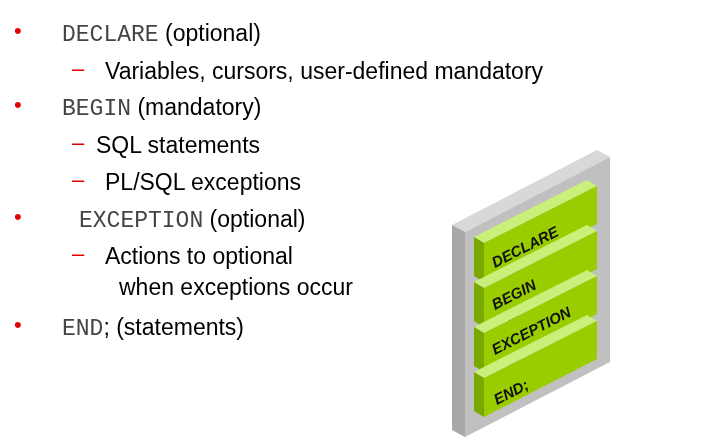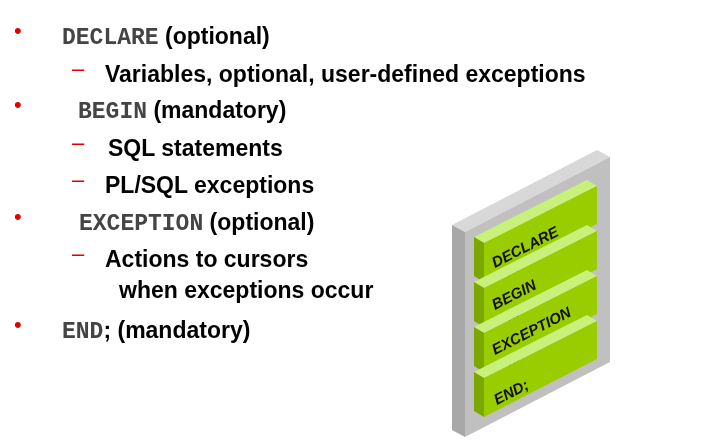--- a/index.html
+++ b/index.html
@@ -1,53 +1,53 @@
 <!DOCTYPE html>
 <html><head>
 <meta charset="utf-8">
 <style>
   html,body{margin:0;padding:0;background:#fff;}
   body{width:720px;height:443px;position:relative;overflow:hidden;font-family:"Liberation Sans",sans-serif;color:#000;}
-  .line{position:absolute;white-space:nowrap;font-size:23px;line-height:36px;font-weight:bold;}
+  .line{position:absolute;white-space:nowrap;font-size:23px;line-height:30px;}
   .bullet{position:absolute;color:#e00000;font-size:22px;}
   .dash{position:absolute;color:#e00000;font-size:22px;}
   .mono{font-family:"Liberation Mono",monospace;color:#444;font-size:23px;}
   svg{position:absolute;left:0;top:0;}
   .blk{font-family:"Liberation Sans",sans-serif;font-weight:bold;font-style:italic;font-size:15px;fill:#111;}
 </style>
 </head>
 <body>
 
 <span class="bullet" style="left:14px;top:18px;">•</span>
 <div class="line" style="left:62px;top:18px;">
   <span class="mono">DECLARE</span><span> (optional)</span>
 </div>
 <span class="dash" style="left:72px;top:56px;">–</span>
-<div class="line" style="left:105px;top:56px;">Variables, optional, user-defined exceptions</div>
+<div class="line" style="left:105px;top:56px;">Variables, cursors, user-defined mandatory</div>
 
 <span class="bullet" style="left:14px;top:92px;">•</span>
-<div class="line" style="left:78px;top:92px;">
+<div class="line" style="left:62px;top:92px;">
   <span class="mono">BEGIN</span><span> (mandatory)</span>
 </div>
 <span class="dash" style="left:72px;top:130px;">–</span>
-<div class="line" style="left:108px;top:130px;">SQL statements</div>
+<div class="line" style="left:96px;top:130px;">SQL statements</div>
 <span class="dash" style="left:72px;top:167px;">–</span>
 <div class="line" style="left:105px;top:167px;">PL/SQL exceptions</div>
 
 <span class="bullet" style="left:14px;top:204px;">•</span>
 <div class="line" style="left:79px;top:204px;">
   <span class="mono">EXCEPTION</span><span> (optional)</span>
 </div>
 <span class="dash" style="left:72px;top:241px;">–</span>
-<div class="line" style="left:105px;top:241px;">Actions to cursors</div>
+<div class="line" style="left:105px;top:241px;">Actions to optional</div>
 <div class="line" style="left:119px;top:272px;">when exceptions occur</div>
 
 <span class="bullet" style="left:14px;top:312px;">•</span>
 <div class="line" style="left:62px;top:312px;">
-  <span class="mono">END</span><span>; (mandatory)</span>
+  <span class="mono">END</span><span>; (statements)</span>
 </div>
 
 <svg width="720" height="443">
 
   <polygon points="452,225 597,150 610,157 465,232" fill="#d8d8d8"></polygon>
   <polygon points="452,225 465,232 465,437 452,430" fill="#a8a8a8"></polygon>
   <polygon points="465,232 610,157 610,362 465,437" fill="#c0c0c0"></polygon>
 
   <g>
     <polygon points="474,237 587,180 597,186 484,243" fill="#c8f07a"></polygon>

